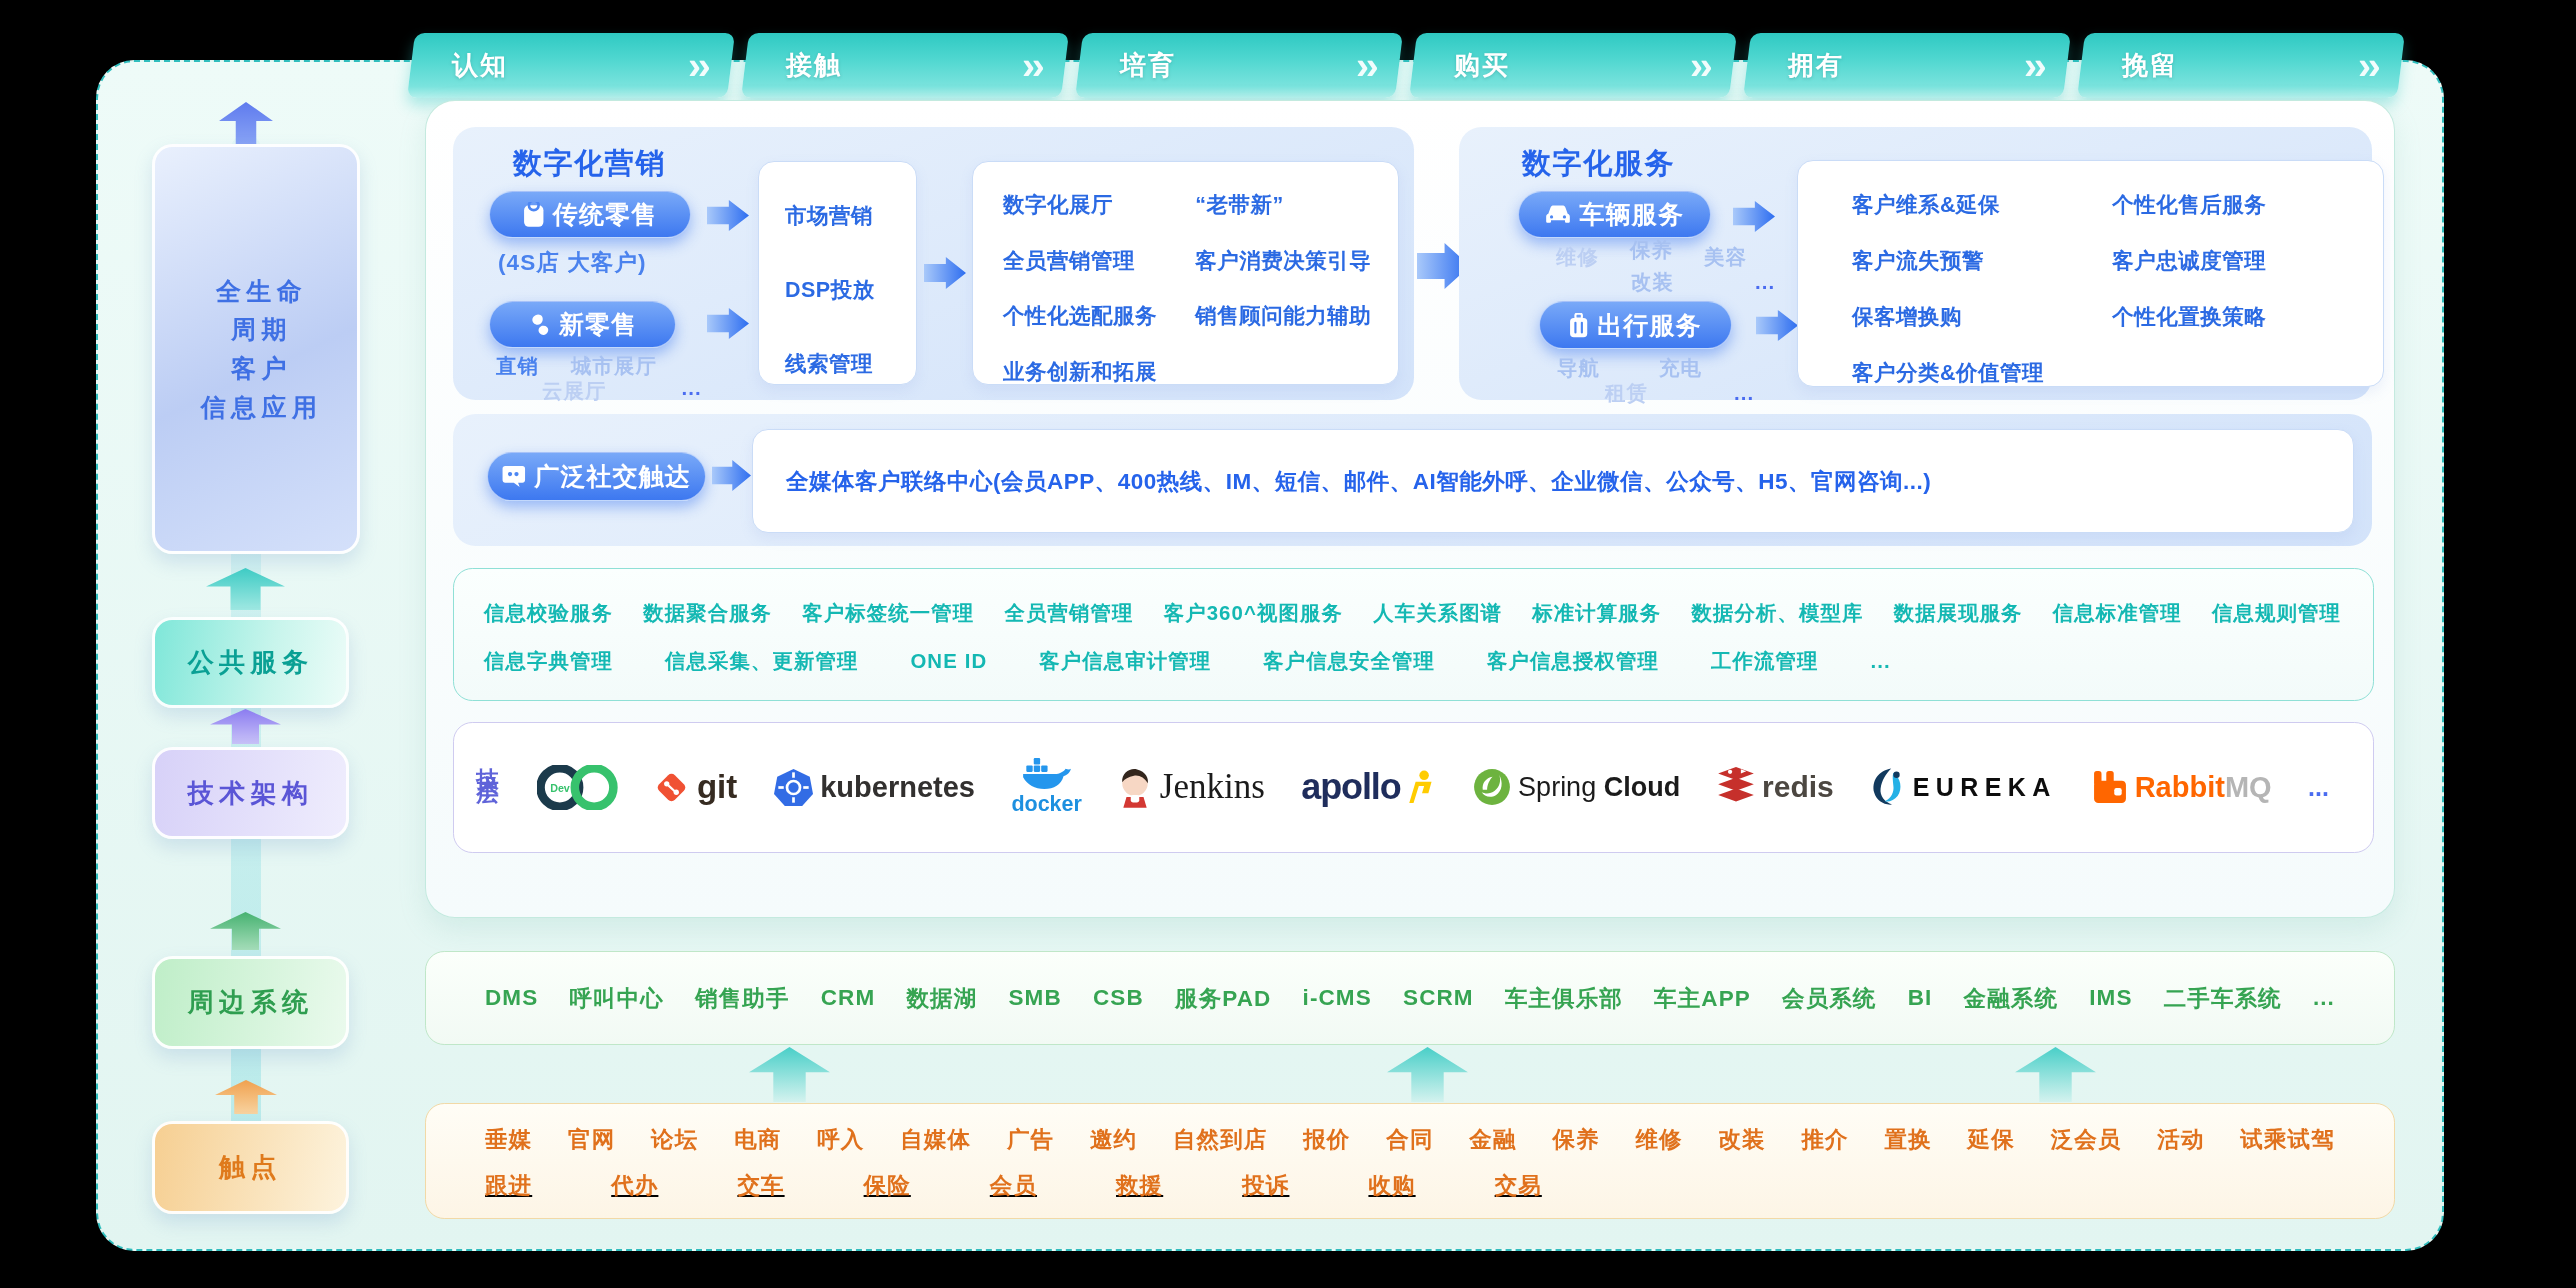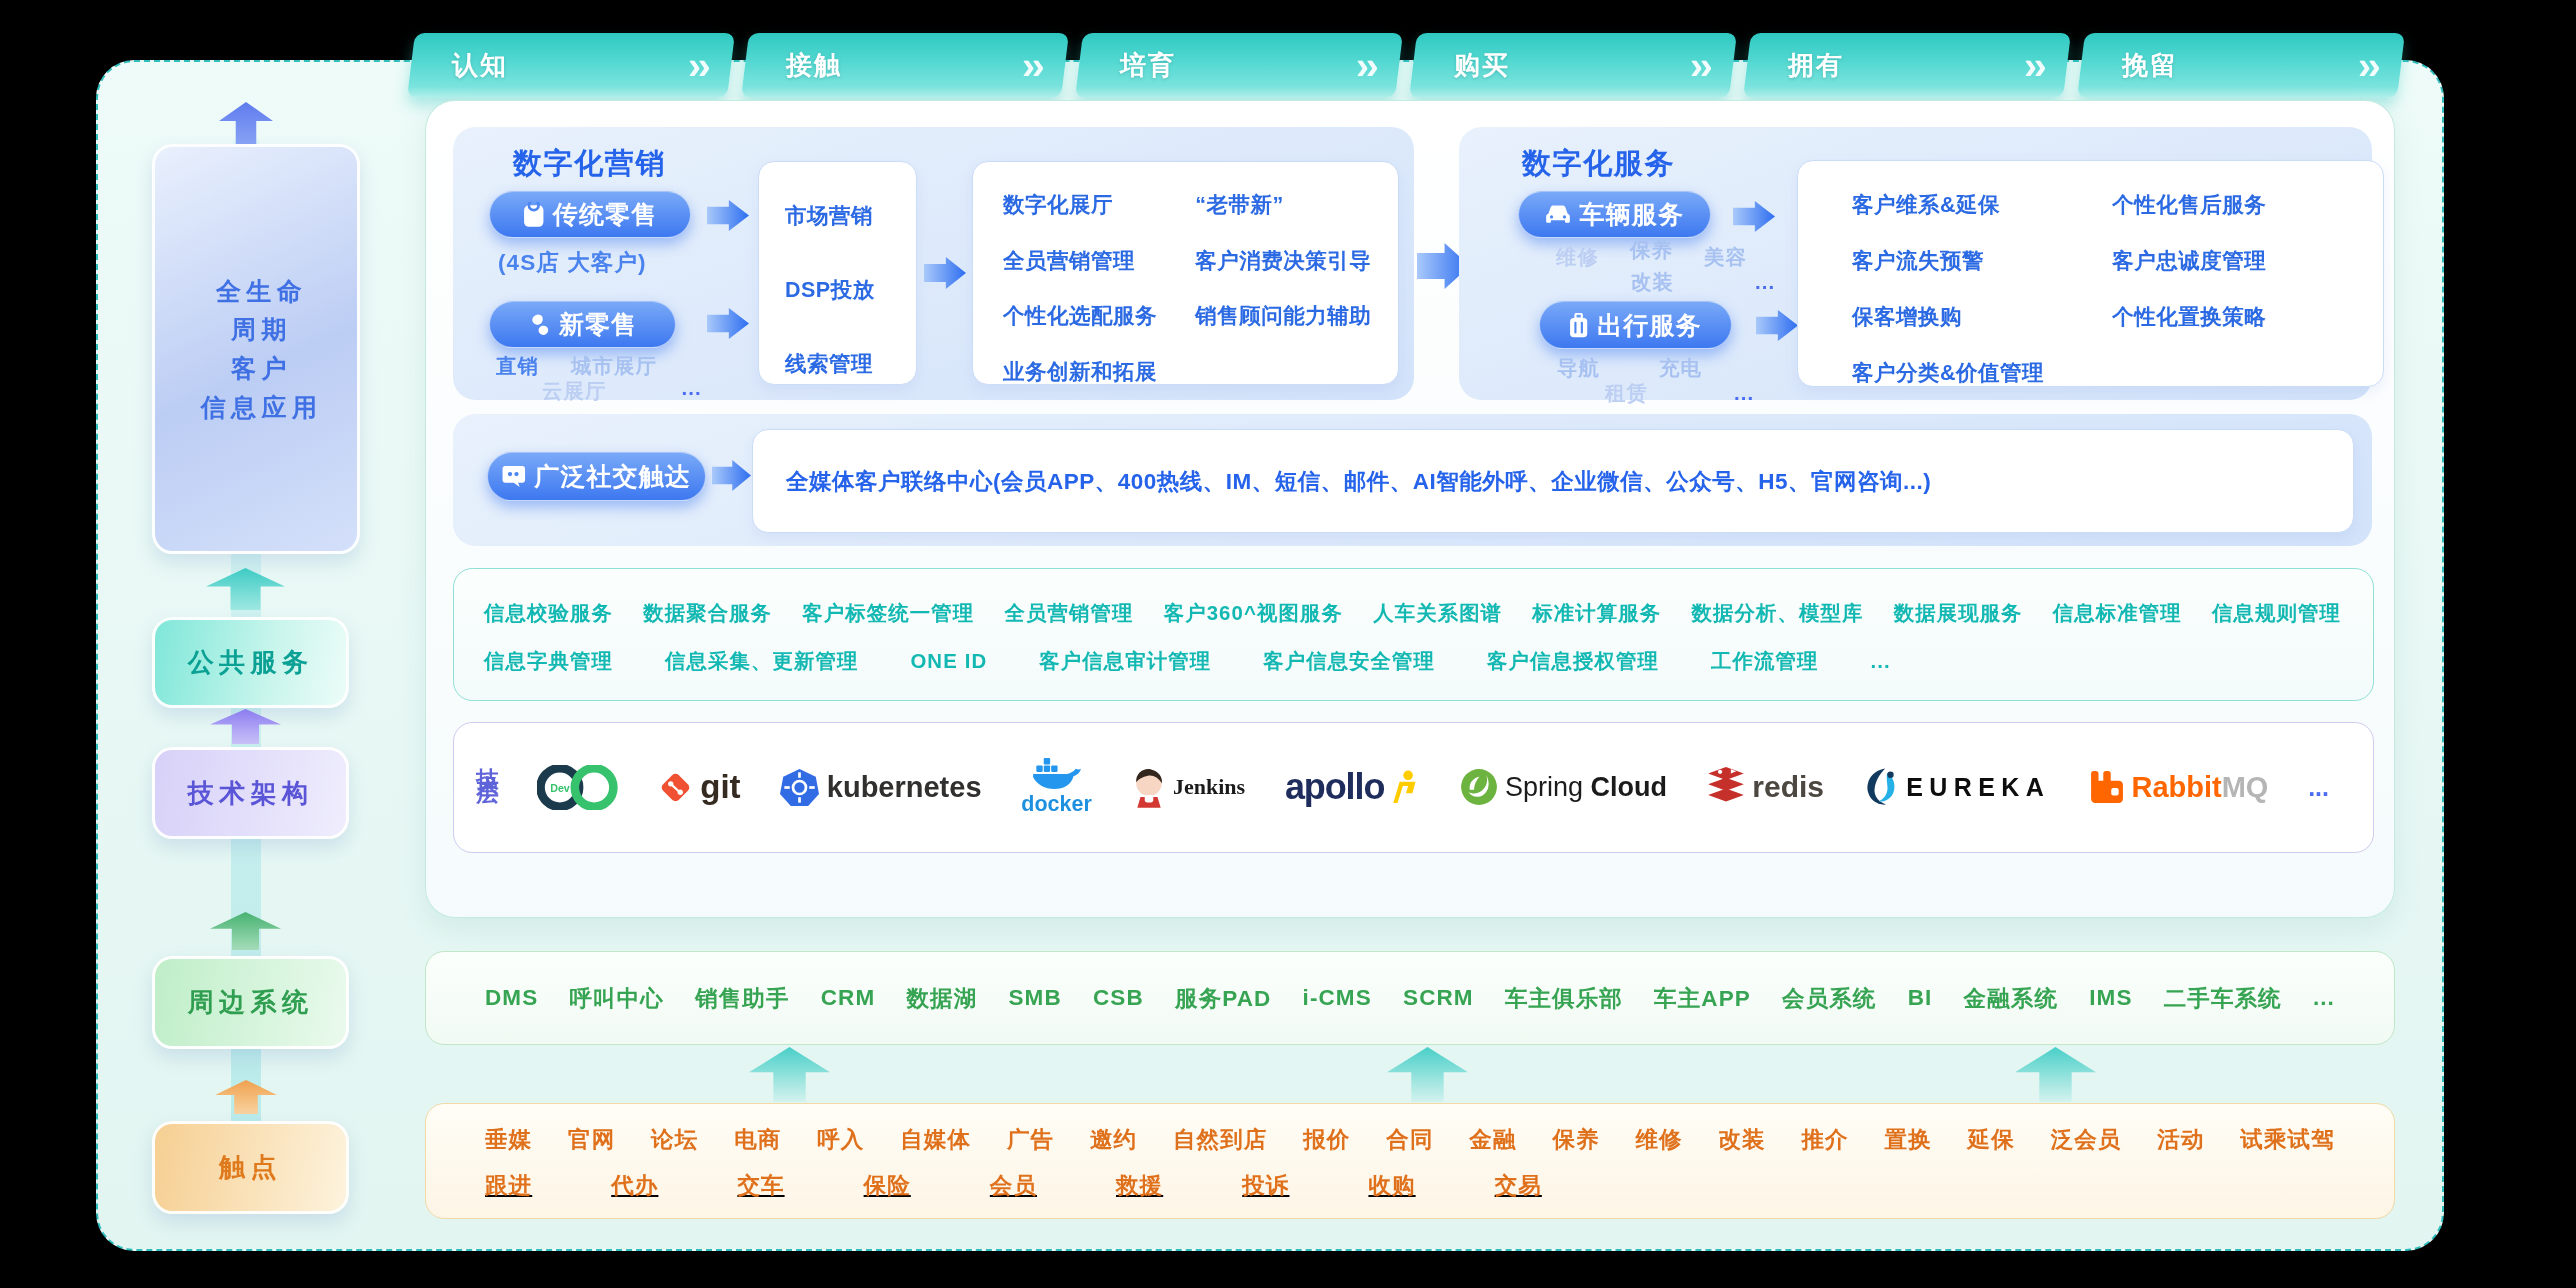--- a/index.html
+++ b/index.html
@@ -352,21 +352,21 @@
         </svg>
       <span style="font-size:21.5px;font-weight:700;color:#1d90e0;">docker</span>
     </span>
     <span class="logo">
       <svg width="34" height="43" viewBox="0 0 64 80">
           <circle cx="32" cy="32" r="24" fill="#f7d7c4"></circle>
           <path d="M8 30 C6 12 24 2 36 6 C52 10 58 22 56 32 C50 22 40 16 30 18 C20 20 12 24 8 30 Z" fill="#33261d"></path>
           <path d="M16 58 L48 58 L54 78 L10 78 Z" fill="#d33833"></path>
           <rect x="24" y="54" width="16" height="14" rx="4" fill="#ffffff"></rect>
         </svg>
-      <span style="font-family:'Liberation Serif',serif;font-size:22px;font-weight:700;color:#1b1b1b;">Jenkins</span>
+      <span style="font-family:'Liberation Serif',serif;font-size:35px;font-weight:400;color:#1b1b1b;">Jenkins</span>
     </span>
     <span class="logo">
       <span style="font-size:36px;font-weight:800;color:#1f2d5c;letter-spacing:-1.1px;">apollo</span>
       <svg width="28" height="35" viewBox="0 0 52 66">
           <g fill="#ffcc00">
             <circle cx="30" cy="10" r="9"></circle>
             <path d="M14 22 L44 22 L38 44 L26 44 L30 30 L20 30 L10 62 L2 62 Z"></path>
           </g>
         </svg>
     </span>

